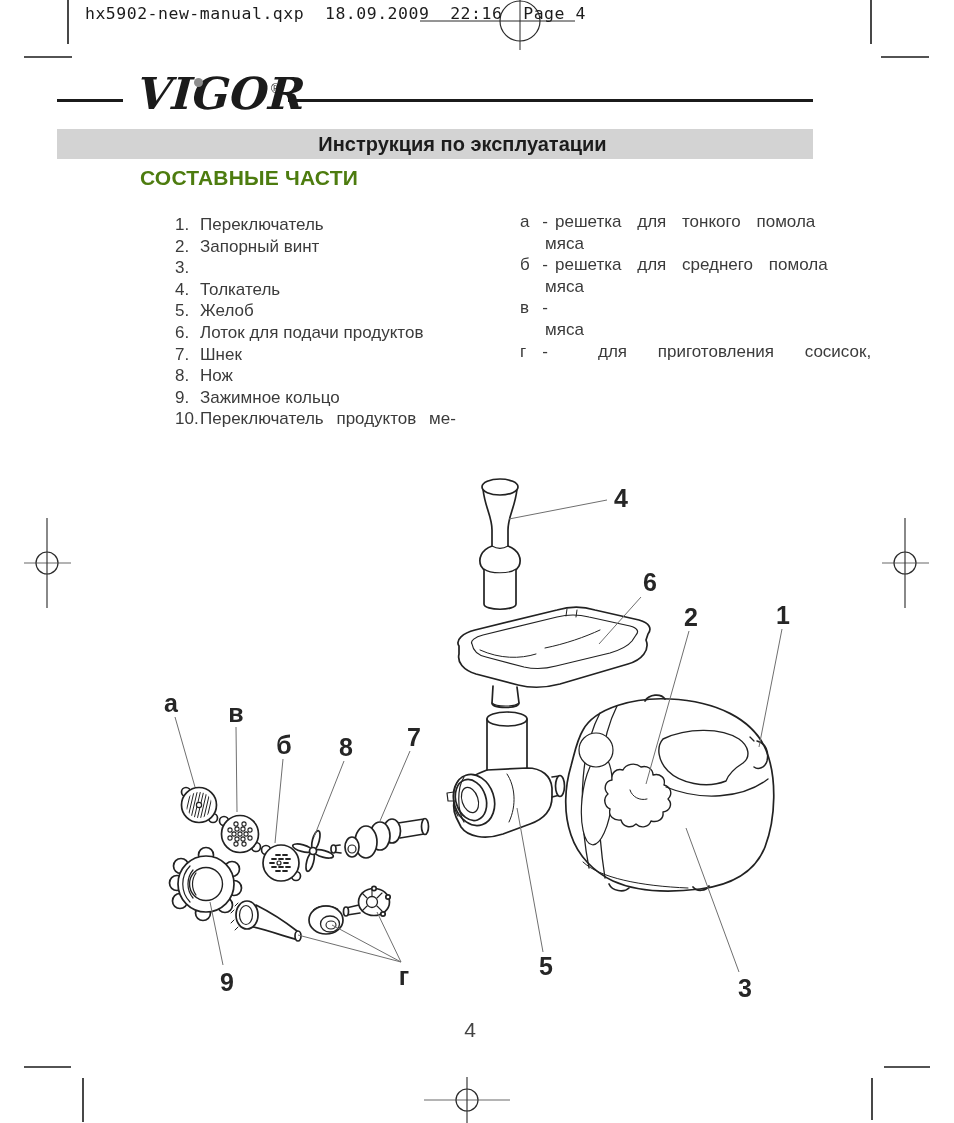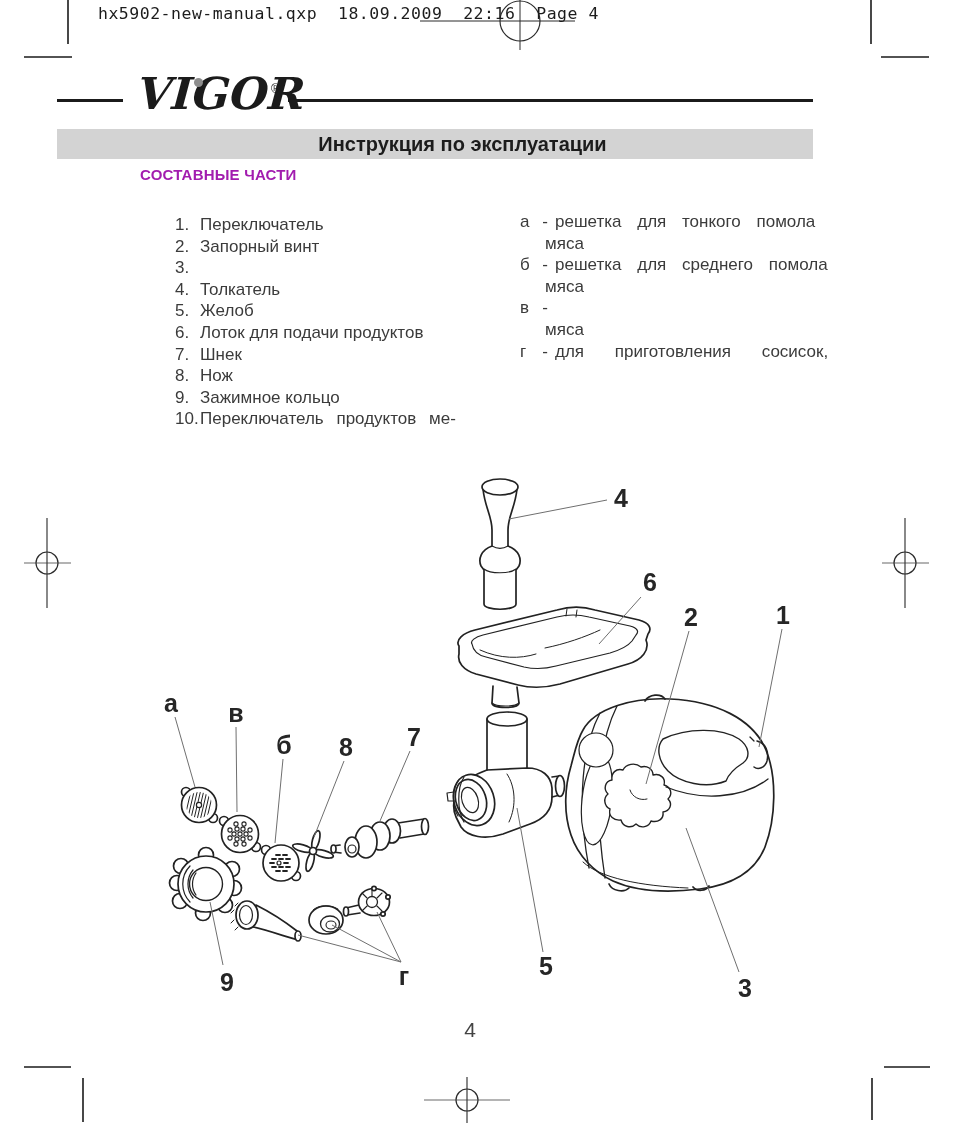--- a/index.html
+++ b/index.html
@@ -4,55 +4,55 @@
 <style>
   html,body{margin:0;padding:0;background:#e9e9e9;}
   .page{
     position:relative; width:954px; height:1123px; margin:0 auto;
     background:#ffffff; overflow:hidden;
     font-family:"Liberation Sans", sans-serif; color:#3b3b3b;
   }
   .abs{position:absolute;}
   
   .hdr-slug{
-    left:98px; top:4px; font-family:"DejaVu Sans Mono","Liberation Mono",monospace;
+    left:85px; top:4px; font-family:"DejaVu Sans Mono","Liberation Mono",monospace;
     font-size:16.5px; color:#1c1c1c; white-space:pre; letter-spacing:0.5px;
   }
   
   .logo-text{
     left:138px; top:68px; font-family:"DejaVu Serif","Liberation Serif",serif;
     font-style:italic; font-weight:bold; font-size:44px; color:#1b1b1b;
     letter-spacing:0px; transform:skewX(-4deg);
   }
   .logo-dot{left:194px; top:78px; width:9px; height:9px; border-radius:50%; background:#8e8e8e;}
   .logo-reg{left:271px; top:82px; font-size:12px; color:#1b1b1b;}
   .rule{background:#1b1b1b; height:3px; top:99px;}
   .rule-left{left:57px; width:66px;}
   .rule-right{left:288px; width:525px;}
   
   .banner{
     left:57px; top:129px; width:756px; height:30px; background:#d3d3d3;
     text-align:center; padding-left:55px; box-sizing:border-box;
     font-weight:bold; font-size:20px; line-height:30px; color:#1c1c1c;
   }
-  .sec-title{left:140px; top:166px; font-weight:bold; font-size:15px; color:#a21caf; letter-spacing:0.2px;}
+  .sec-title{left:140px; top:166px; font-weight:bold; font-size:21px; color:#4d7c0f; letter-spacing:0.2px;}
   
   .parts{left:175px; top:214px; width:290px; font-size:17px; line-height:21.6px;}
   .p-row{display:flex;}
   .p-num{width:25px; flex:none;}
   .p-txt{white-space:nowrap;}
   .p-just{word-spacing:8px;}
   .p-line2{margin-left:25px;}
   
   .att{left:520px; top:211px; width:300px; font-size:17px; line-height:21.6px;}
   .att-row1{display:flex;}
   .att-key{width:15px; flex:none;}
   .att-dash{width:20px; flex:none; text-align:center;}
   .att-l1{white-space:nowrap; word-spacing:11px;}
-  .att-l1.wide{word-spacing:26px;}
+  .att-l1.wide{word-spacing:26px;margin-left:43px;}
   .att-l2{margin-left:25px;}
   
   .pgnum{left:440px; top:1018px; width:60px; text-align:center; font-size:21px; color:#434343;}
   svg.overlay{position:absolute; left:0; top:0; pointer-events:none;}
 </style>
 </head>
 <body>
 
 <div class="page">
 

